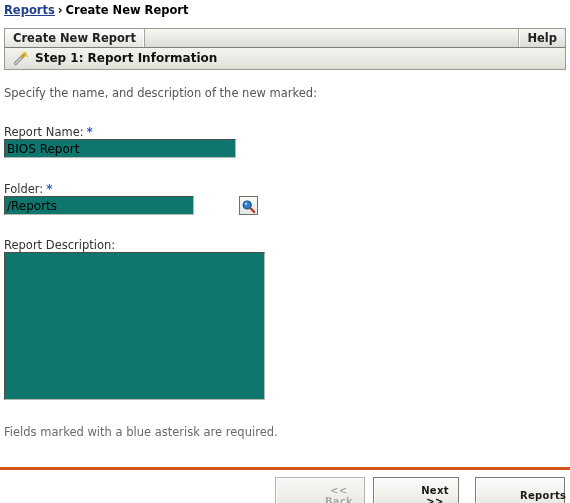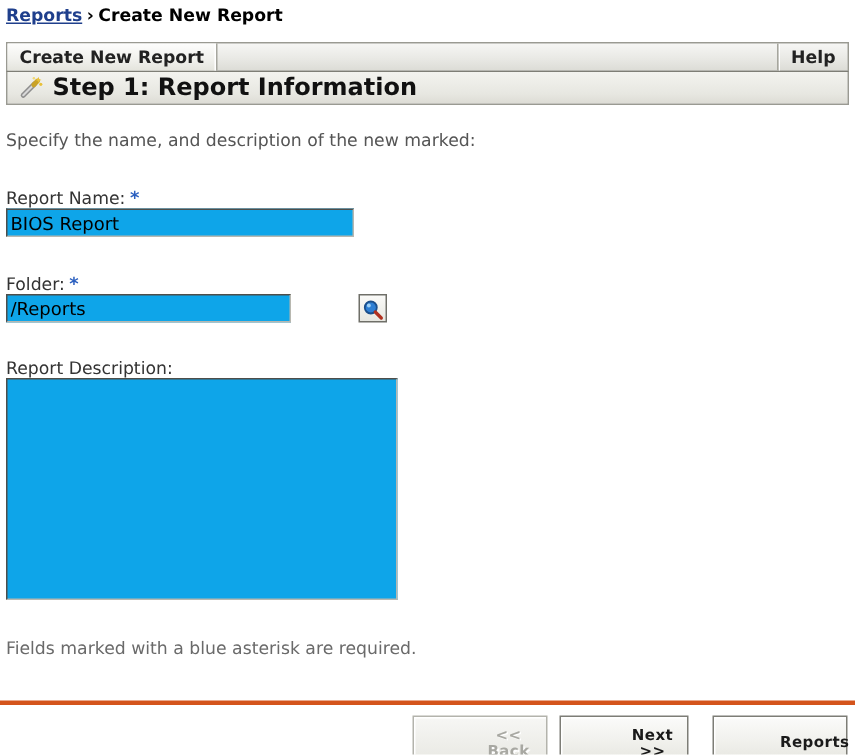--- a/index.html
+++ b/index.html
@@ -94,21 +94,21 @@
     background: linear-gradient(to bottom, #f3f3ef 0%, #e7e7e1 70%, #dddcd5 100%);
     border: 1px solid #9a9a92;
     border-top: none;
   }
   #stepbar .step-label {
     position: absolute;
     left: 30px;
     top: 0;
     height: 20px;
     line-height: 20px;
-    font-size: 16px;
+    font-size: 12px;
     font-weight: bold;
     color: #111;
     white-space: nowrap;
   }
   #wand-icon {
     position: absolute;
     left: 7px;
     top: 2px;
     width: 17px;
     height: 17px;
@@ -133,21 +133,21 @@
   .req-star {
     color: #2b5fbf;
     font-weight: bold;
     font-size: 12px;
     margin-left: 3px;
   }
 
   .txtinput {
     position: absolute;
     box-sizing: border-box;
-    background: #0ea5e9;
+    background: #0f766e;
     border: 1px solid #b8b8b0;
     border-top: 1px solid #4e4e4a;
     border-left: 1px solid #4e4e4a;
     font-family: "DejaVu Sans", "Liberation Sans", sans-serif;
     font-size: 12px;
     color: #000;
     padding: 0 2px;
     outline: none;
   }
 

